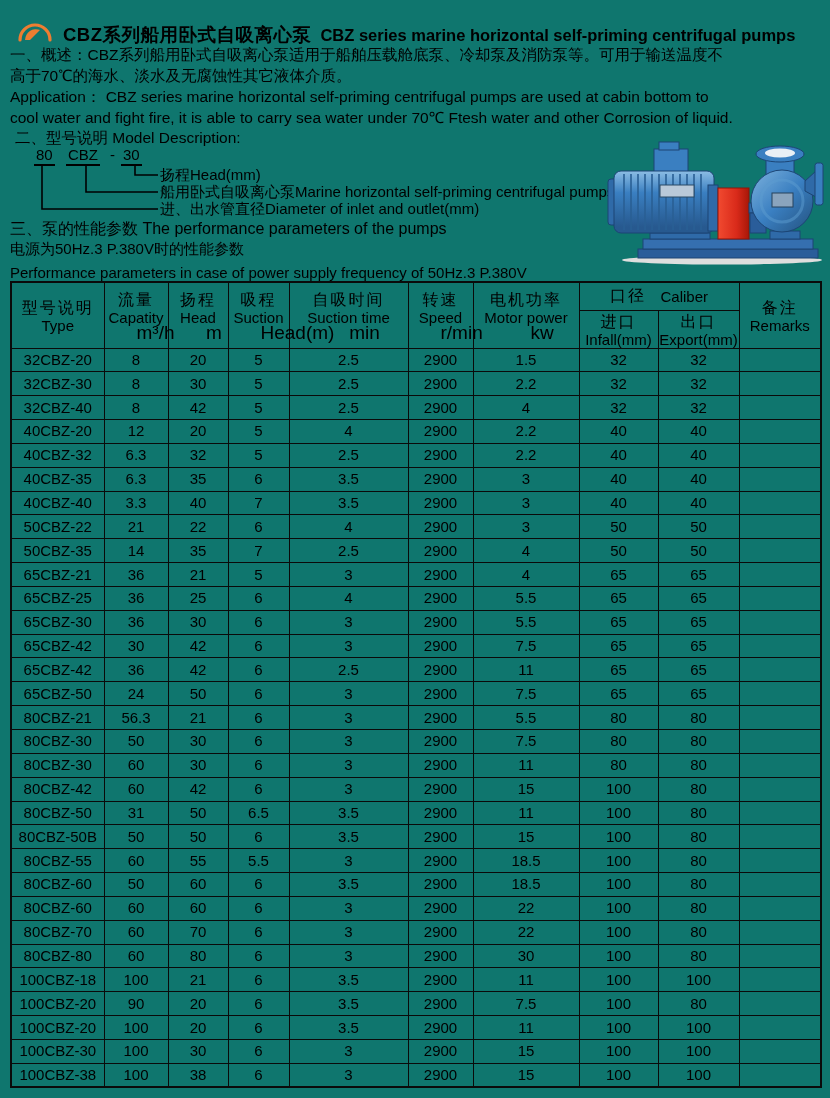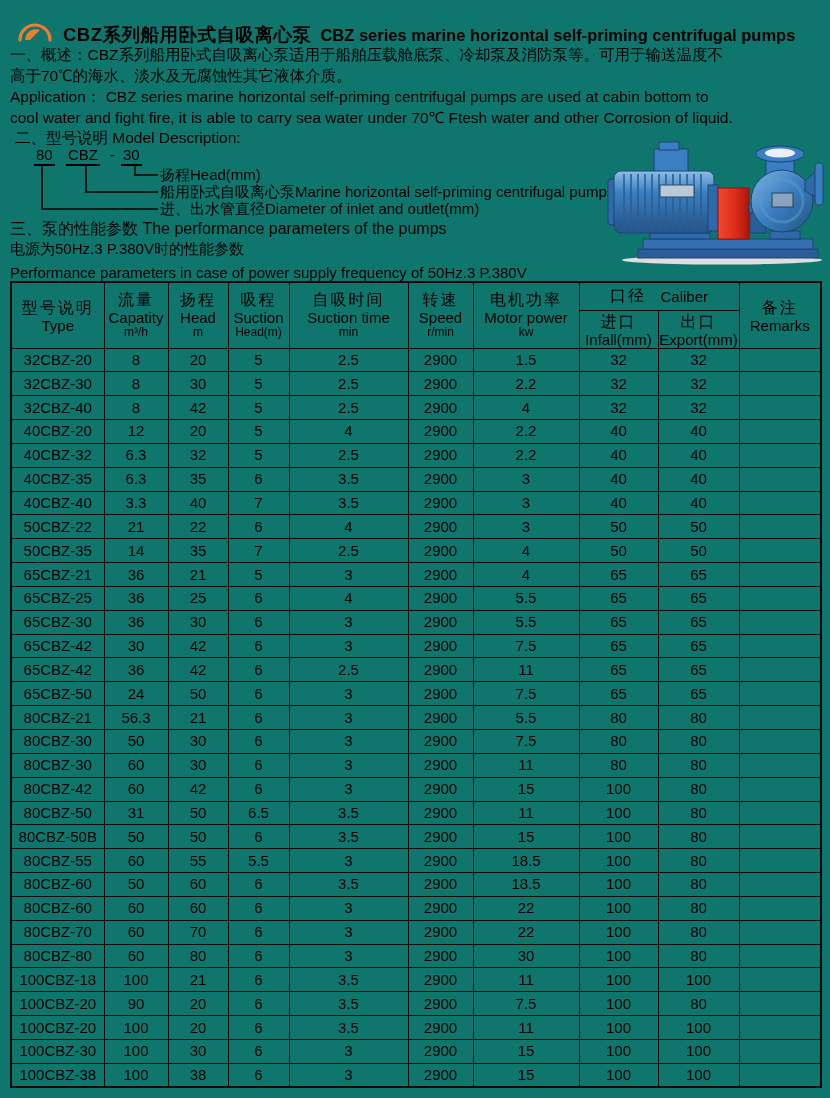--- a/index.html
+++ b/index.html
@@ -35,21 +35,21 @@
   
   .pump{position:absolute;top:133px;left:600px;}
   
   .tablewrap{position:absolute;top:281px;left:10px;}
   table{border-collapse:collapse;width:810px;table-layout:fixed;border:2.5px solid #0a0a0a;}
   th,td{border:1.6px solid #0a0a0a;text-align:center;vertical-align:middle;padding:0;font-weight:normal;}
   thead tr.r1{height:28px;}
   thead tr.r2{height:38px;}
   .th-zh{display:block;font-size:16px;letter-spacing:2px;line-height:20px;}
   .th-en{display:block;font-size:15px;line-height:15px;letter-spacing:0;}
-  .th-unit{display:block;font-size:12px;line-height:15px;}
+  .th-unit{display:block;font-size:19px;line-height:15px;margin-left:32px;}
   .caliber-th .th-zh,.caliber-th .th-en{display:inline-block;vertical-align:middle;}
   .caliber-th .th-zh{margin-right:10px;}
   .caliber-th .th-en{font-size:15px;}
   tbody tr{height:23.85px;}
   tbody td{font-size:15px;line-height:16px;}
 </style>
 </head>
 <body>
 
 <div class="page">

